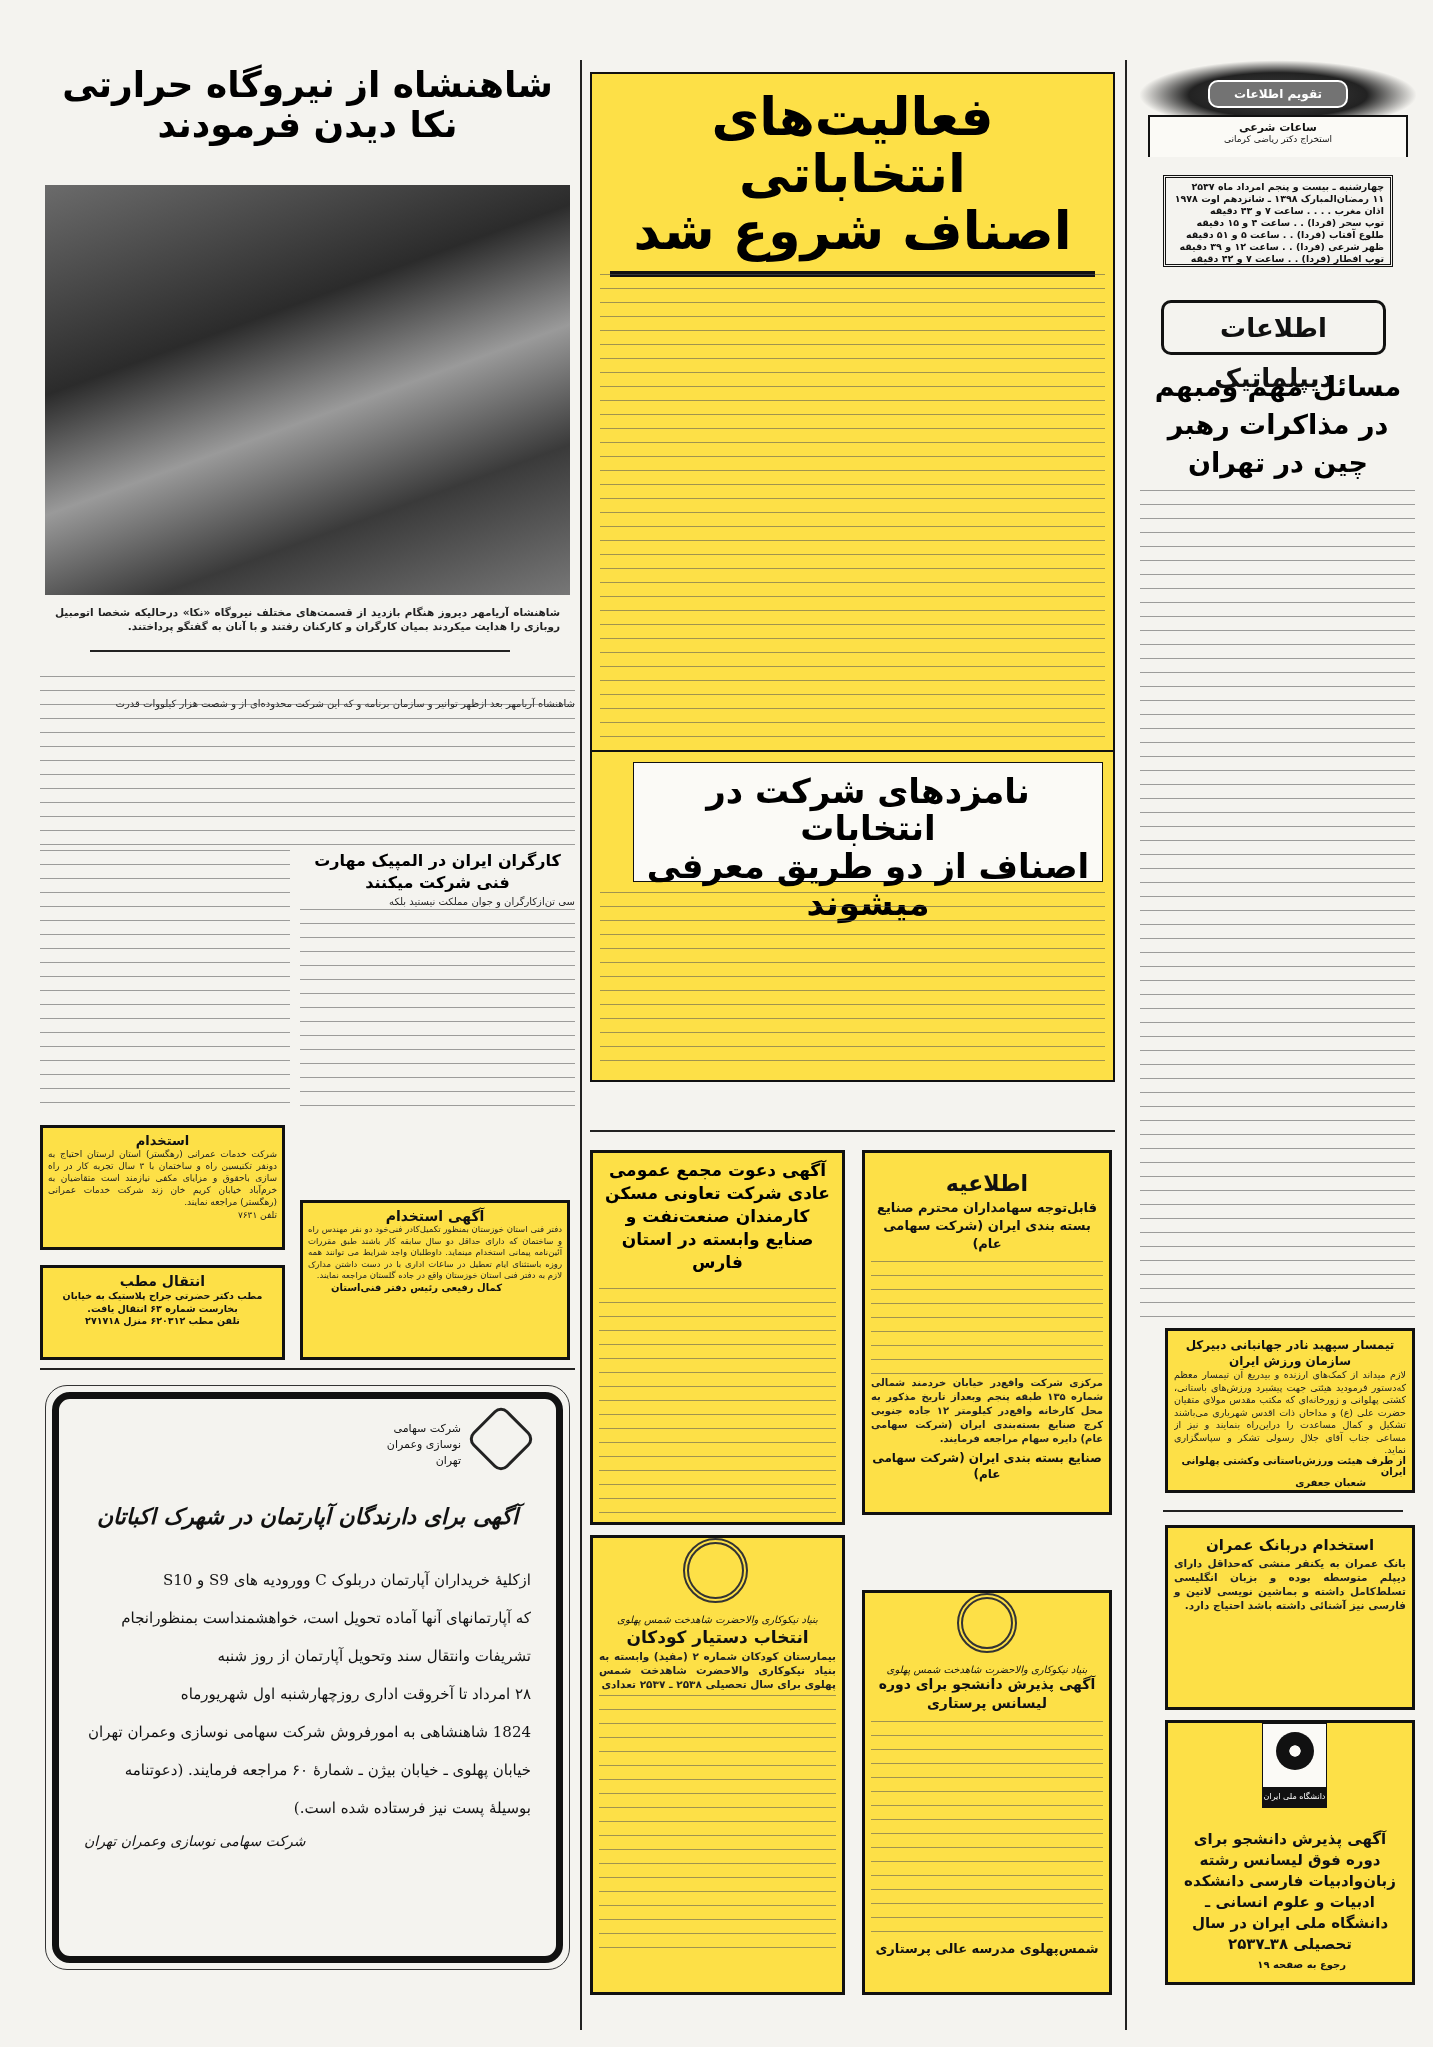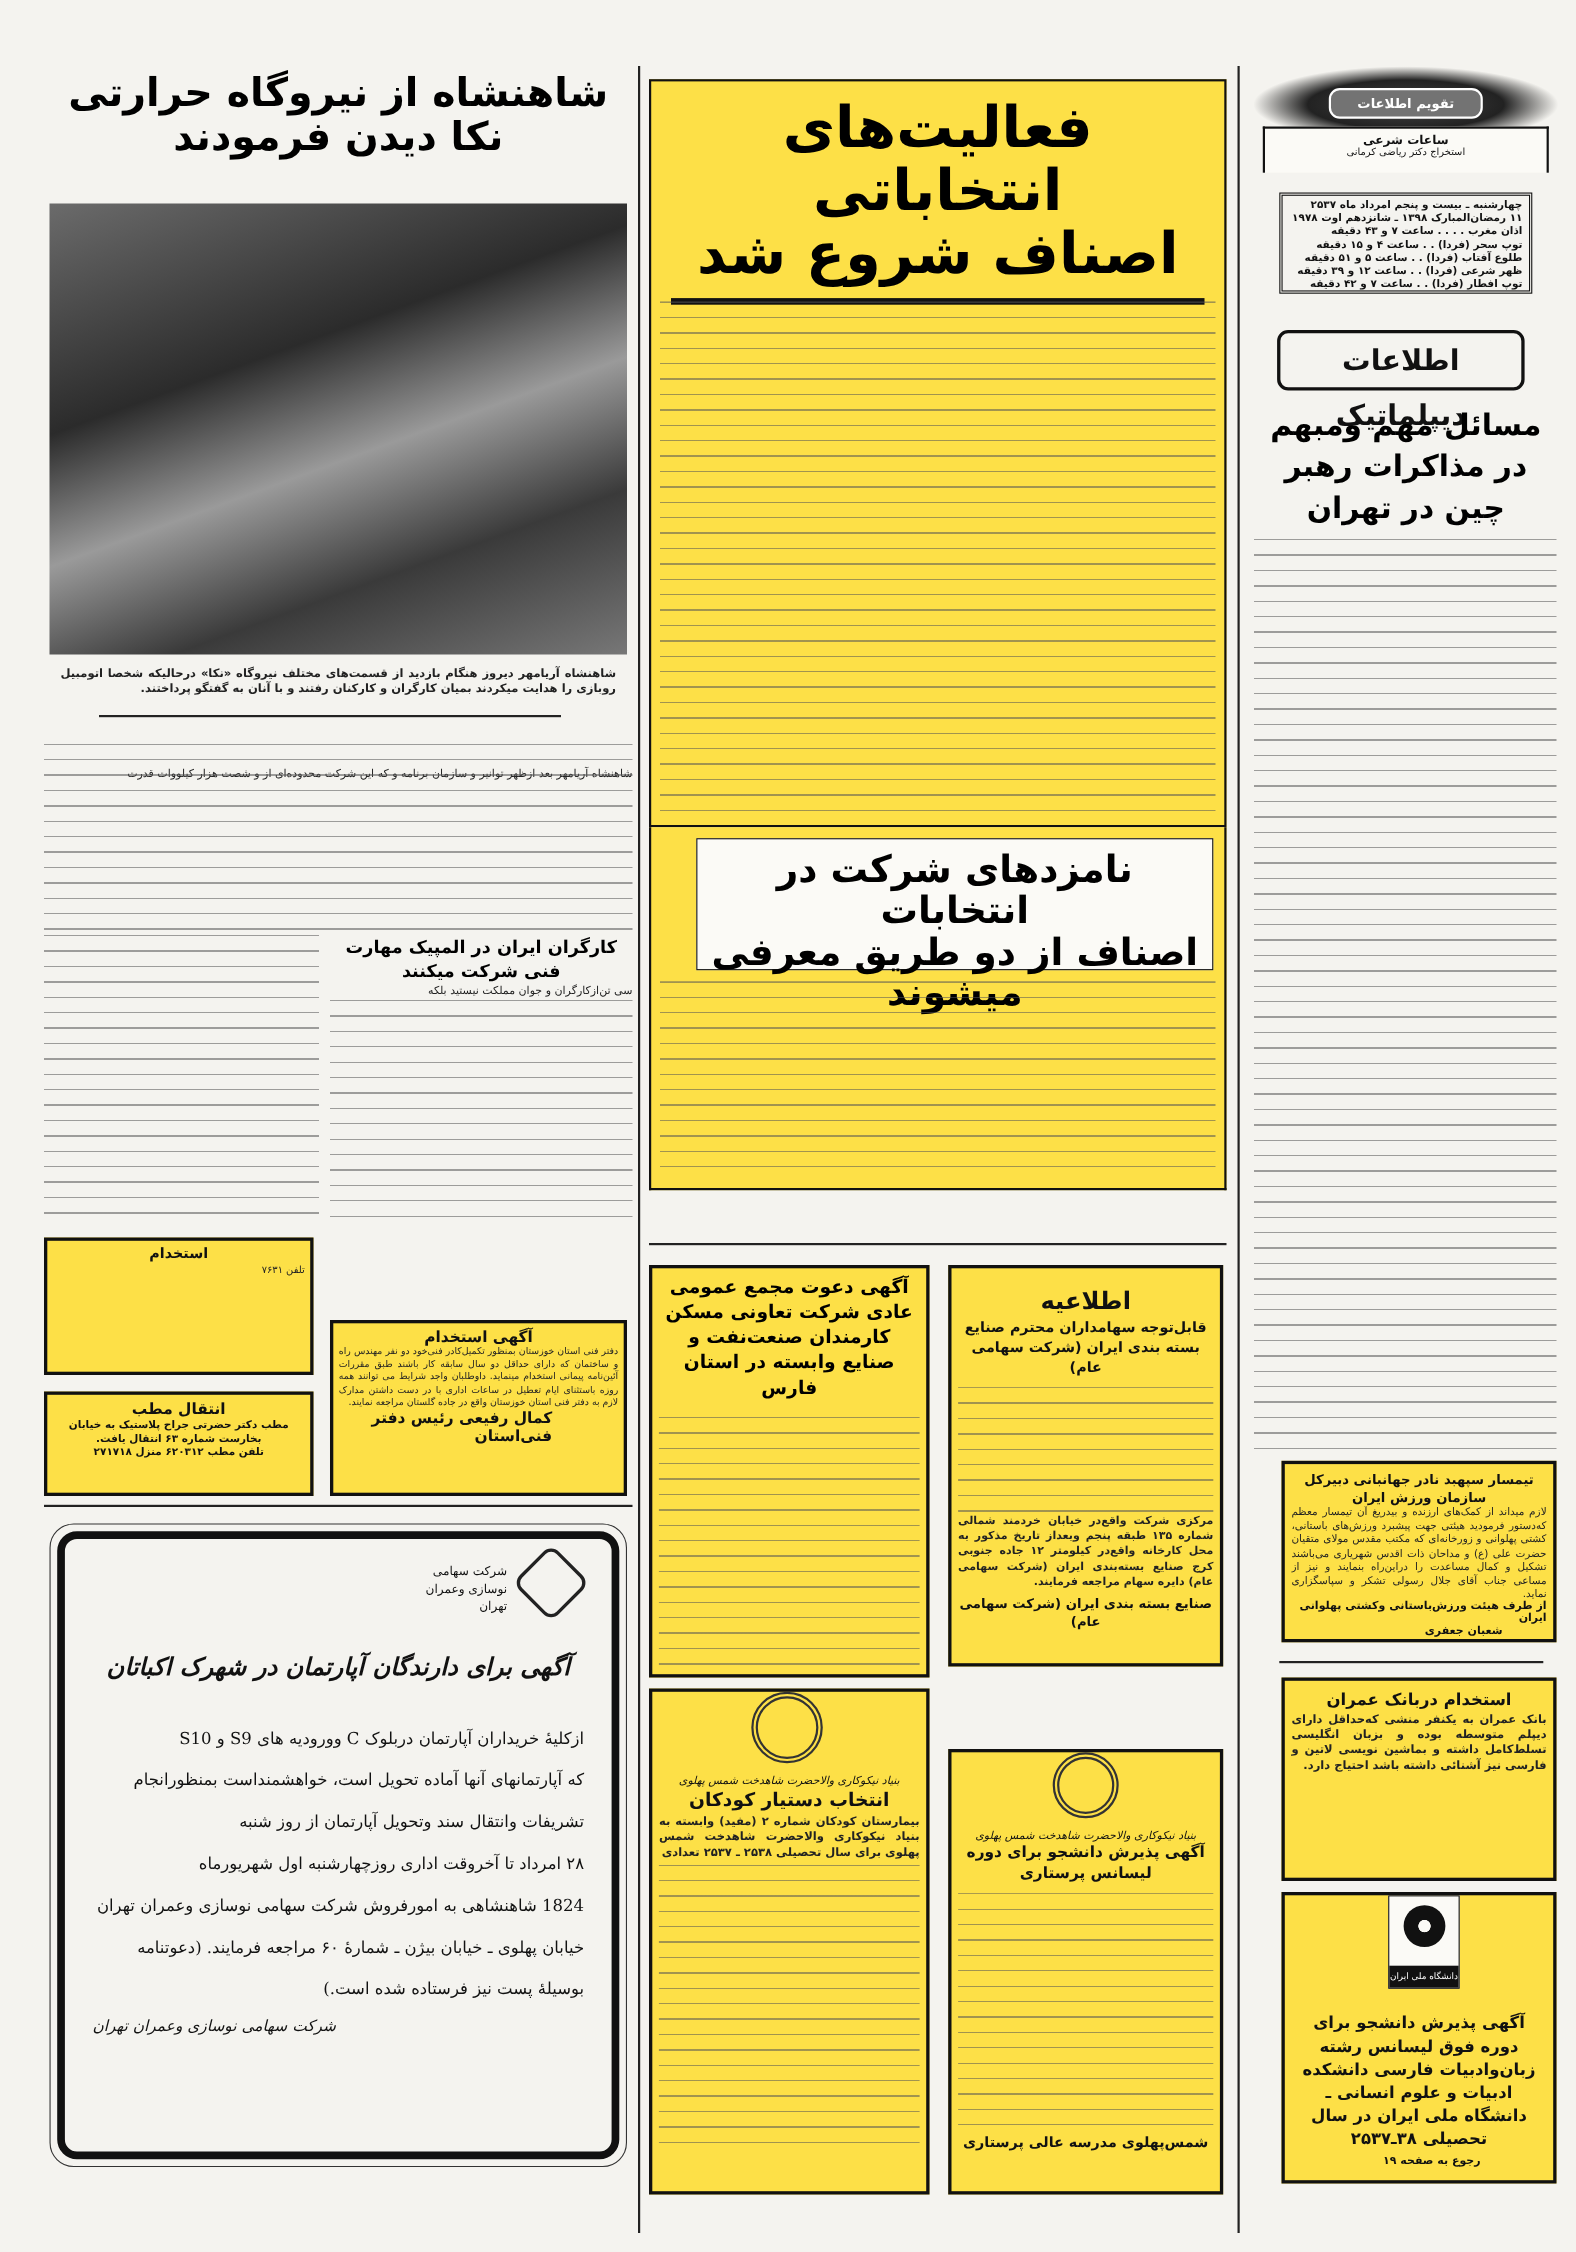--- a/index.html
+++ b/index.html
@@ -121,33 +121,34 @@
 <div class="abs filler" style="left:40px;top:676px;width:535px;height:170px;"></div>
 <div class="abs" style="left:300px;top:850px;width:275px;">
   <div class="hl" style="font-size:16px;line-height:22px;">کارگران ایران در المپیک مهارت فنی شرکت میکنند</div>
   <div class="txt" style="font-size:10px;">سی تن‌ازکارگران و جوان مملکت نیستید بلکه</div>
   <div class="filler" style="height:200px;"></div>
 </div>
 <div class="abs filler" style="left:40px;top:850px;width:250px;height:265px;"></div>
 
 <div class="abs box" style="left:40px;top:1125px;width:245px;height:125px;padding:5px;">
   <div class="center bold" style="font-size:13px;">استخدام</div>
+  <div class="txt" style="font-size:9px;line-height:12px;">شرکت خدمات عمرانی (رهگستر) استان لرستان احتیاج به دونفر تکنیسین راه و ساختمان با ۳ سال تجربه کار در راه سازی باحقوق و مزایای مکفی نیازمند است متقاضیان به خرم‌آباد خیابان کریم خان زند شرکت خدمات عمرانی (رهگستر) مراجعه نمایند.</div>
   <div class="txt" style="font-size:9px;">تلفن ۷۶۳۱</div>
 </div>
 
 <div class="abs box" style="left:40px;top:1265px;width:245px;height:95px;padding:5px;">
   <div class="center bold" style="font-size:14px;">انتقال مطب</div>
   <div class="center bold" style="font-size:9.5px;line-height:13px;">مطب دکتر حضرتی جراح پلاستیک به خیابان بخارست شماره ۶۳ انتقال یافت.</div>
   <div class="center bold" style="font-size:9.5px;">تلفن مطب ۶۲۰۳۱۲ منزل ۲۷۱۷۱۸</div>
 </div>
 
 <div class="abs box" style="left:300px;top:1200px;width:270px;height:160px;padding:5px;">
   <div class="center bold" style="font-size:14px;">آگهی استخدام</div>
   <div class="txt" style="font-size:8.5px;line-height:11.5px;">دفتر فنی استان خوزستان بمنظور تکمیل‌کادر فنی‌خود دو نفر مهندس راه و ساختمان که دارای حداقل دو سال سابقه کار باشند طبق مقررات آئین‌نامه پیمانی استخدام مینماید. داوطلبان واجد شرایط می توانند همه روزه باستثنای ایام تعطیل در ساعات اداری با در دست داشتن مدارک لازم به دفتر فنی استان خوزستان واقع در جاده گلستان مراجعه نمایند.</div>
-  <div class="bold" style="font-size:14px;padding-right:60px;">کمال رفیعی رئیس دفتر فنی‌استان</div>
+  <div class="bold" style="font-size:10px;padding-right:60px;">کمال رفیعی رئیس دفتر فنی‌استان</div>
 </div>
 <div class="hrule" style="left:40px;top:1368px;width:535px;"></div>
 
 <div class="abs" style="left:45px;top:1385px;width:525px;height:585px;border:1.5px solid #333;border-radius:22px;padding:6px;">
   <div style="width:100%;height:100%;border:7px solid #111;border-radius:18px;padding:12px 25px;position:relative;">
     <div class="abs" style="right:30px;top:15px;width:50px;height:50px;border:3px solid #222;transform:rotate(45deg);border-radius:10px;"></div>
     <div class="abs" style="right:95px;top:22px;width:90px;font-size:11px;line-height:16px;">شرکت سهامی نوسازی وعمران تهران</div>
     <div class="center" style="margin-top:90px;font-family:'DejaVu Serif',serif;font-style:italic;font-weight:bold;font-size:22px;line-height:30px;">آگهی برای دارندگان آپارتمان در شهرک اکباتان</div>
     <div style="margin-top:30px;font-family:'DejaVu Serif',serif;font-size:15px;line-height:38px;text-align:justify;">
       <div>ازکلیهٔ خریداران آپارتمان دربلوک C وورودیه های S9 و S10</div>

